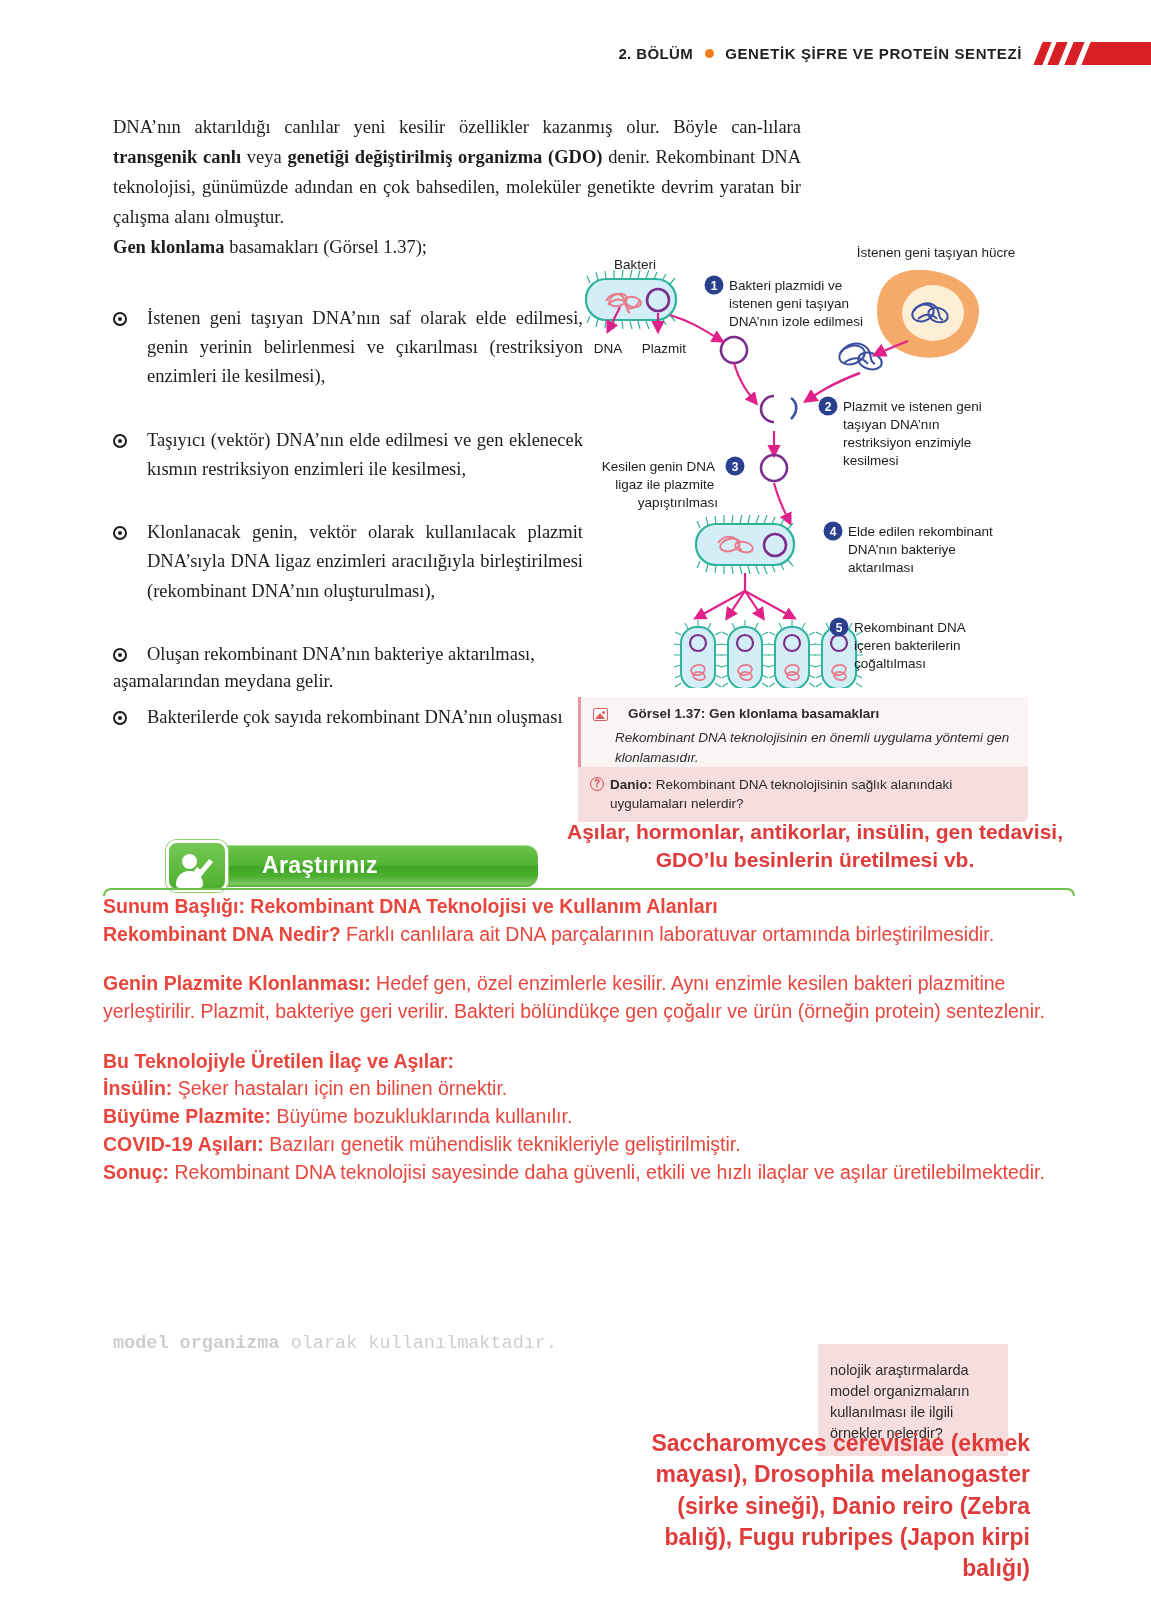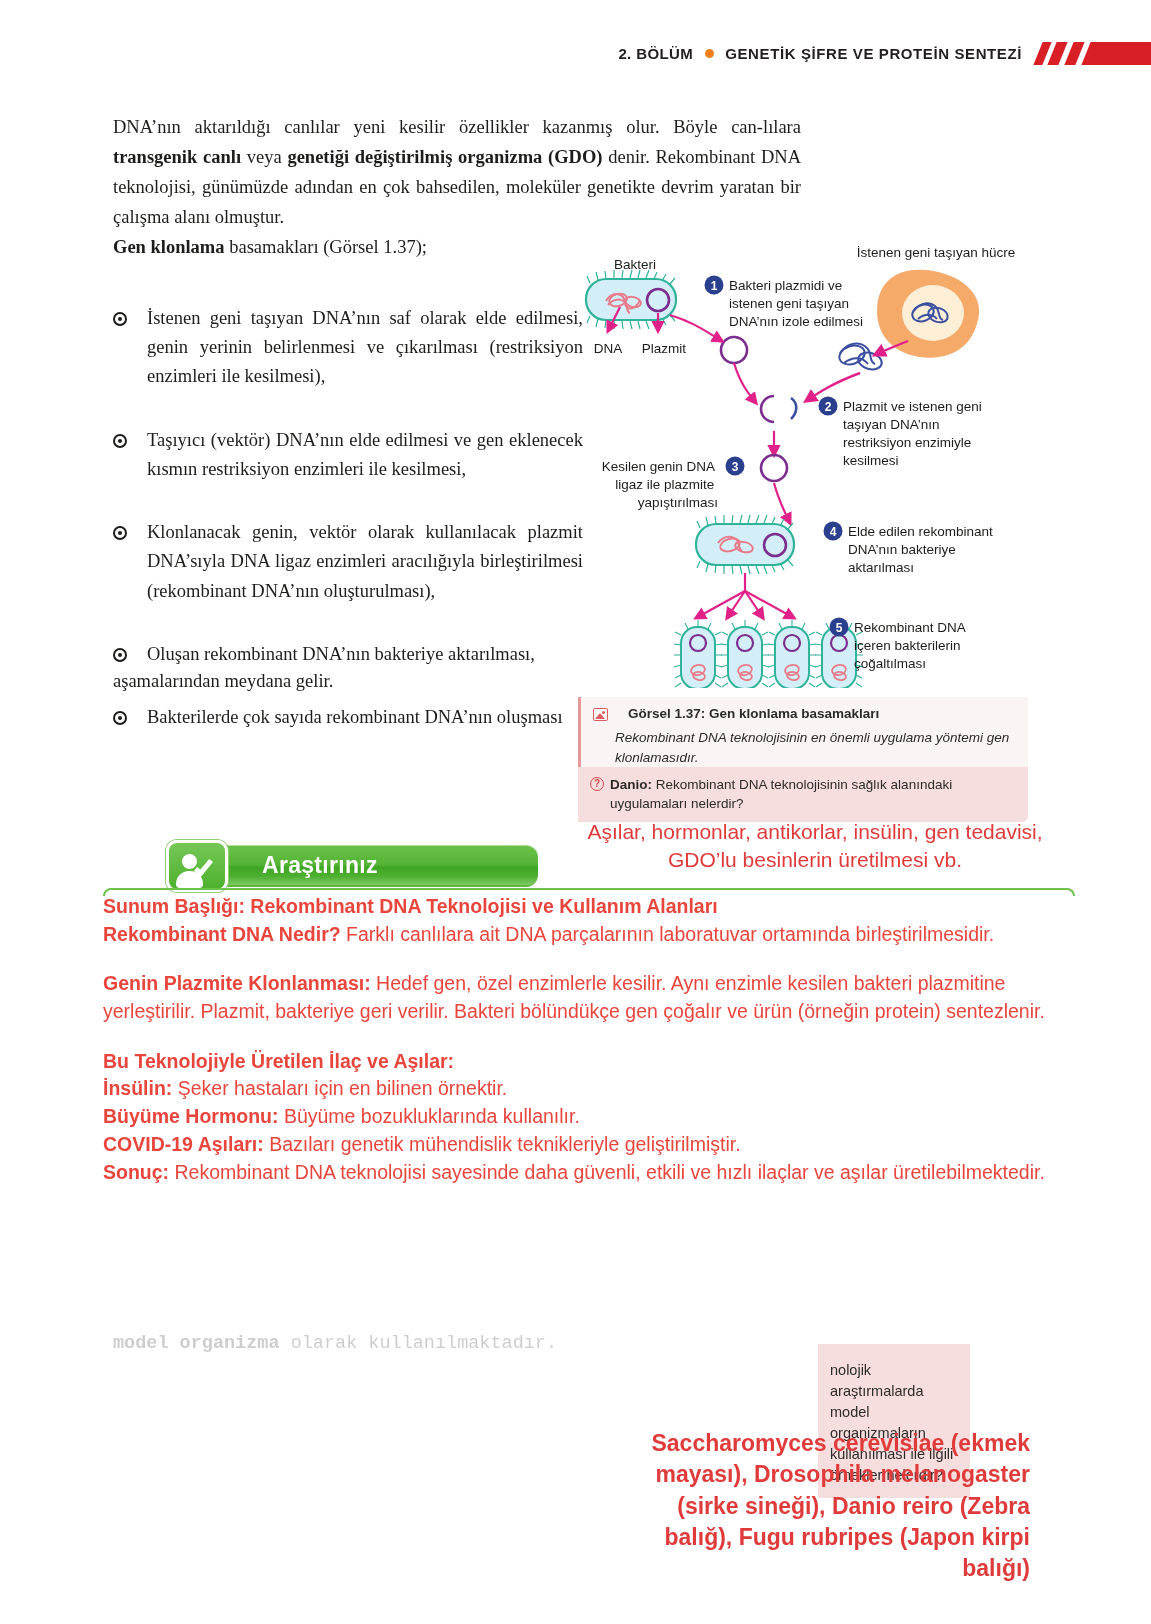--- a/index.html
+++ b/index.html
@@ -132,21 +132,21 @@
     border:1.6px solid #d6484c; color:#d6484c;
     font-size:10px; font-weight:700; line-height:11px; text-align:center;
     margin-top:2px;
   }
   .soru-text{ font-size:13.5px; color:#2b2b2b; line-height:1.42; }
   .soru-text b{ font-weight:700; }
 
   
   .answer-top{
     position:absolute; left:565px; top:818px; width:500px;
-    color:#e03b3b; font-size:21px; font-weight:400;
+    color:#e03b3b; font-size:21px; font-weight:700;
     line-height:1.33; text-align:center;
   }
 
   
   .arastir-banner{
     position:absolute; left:166px; top:840px; width:372px; height:52px;
   }
   .ab-bar{
     position:absolute; left:40px; top:5px; width:332px; height:42px;
     background:linear-gradient(180deg,#6cc24a 0%,#54b335 48%,#3fa524 52%,#5cbb3c 100%);
@@ -201,21 +201,21 @@
   
   .faded-line{
     position:absolute; left:113px; top:1333px; width:600px;
     font-size:18.5px; color:#1d1d1b; opacity:.22;
     font-family:Liberation Mono, monospace;
   }
   .faded-line b{ font-weight:700; }
 
   
   .pink-frag{
-    position:absolute; left:818px; top:1344px; width:152px;
+    position:absolute; left:818px; top:1344px; width:190px;
     background:#f7dede; padding:10px 12px 12px 12px;
     font-size:14.5px; color:#2b2b2b; line-height:1.45;
   }
   .pink-frag .clip{
     display:block; height:6px; overflow:hidden; color:#2b2b2b;
   }
 
   
   .answer-bottom{
     position:absolute; left:610px; top:1428px; width:420px;
@@ -496,21 +496,21 @@
 <div class="arastir-frame"></div>
 
 <div class="note-block">
   <p><b>Sunum Başlığı: Rekombinant DNA Teknolojisi ve Kullanım Alanları</b><span></span></p>
   <p><b>Rekombinant DNA Nedir?</b><span> Farklı canlılara ait DNA parçalarının laboratuvar ortamında birleştirilmesidir.</span></p>
   <div class="gap"></div>
   <p><b>Genin Plazmite Klonlanması:</b><span> Hedef gen, özel enzimlerle kesilir. Aynı enzimle kesilen bakteri plazmitine yerleştirilir. Plazmit, bakteriye geri verilir. Bakteri bölündükçe gen çoğalır ve ürün (örneğin protein) sentezlenir.</span></p>
   <div class="gap"></div>
   <p><b>Bu Teknolojiyle Üretilen İlaç ve Aşılar:</b><span></span></p>
   <p><b>İnsülin:</b><span> Şeker hastaları için en bilinen örnektir.</span></p>
-  <p><b>Büyüme Hormonu:</b><span> Büyüme bozukluklarında kullanılır.</span></p>
+  <p><b>Büyüme Plazmite:</b><span> Büyüme bozukluklarında kullanılır.</span></p>
   <p><b>COVID-19 Aşıları:</b><span> Bazıları genetik mühendislik teknikleriyle geliştirilmiştir.</span></p>
   <p><b>Sonuç:</b><span> Rekombinant DNA teknolojisi sayesinde daha güvenli, etkili ve hızlı ilaçlar ve aşılar üretilebilmektedir.</span></p>
 </div>
 
 <div class="faded-line">
   <b>model organizma</b><span> olarak kullanılmaktadır.</span>
 </div>
 
 <div class="pink-frag">
   <span class="clip">&nbsp;</span>

